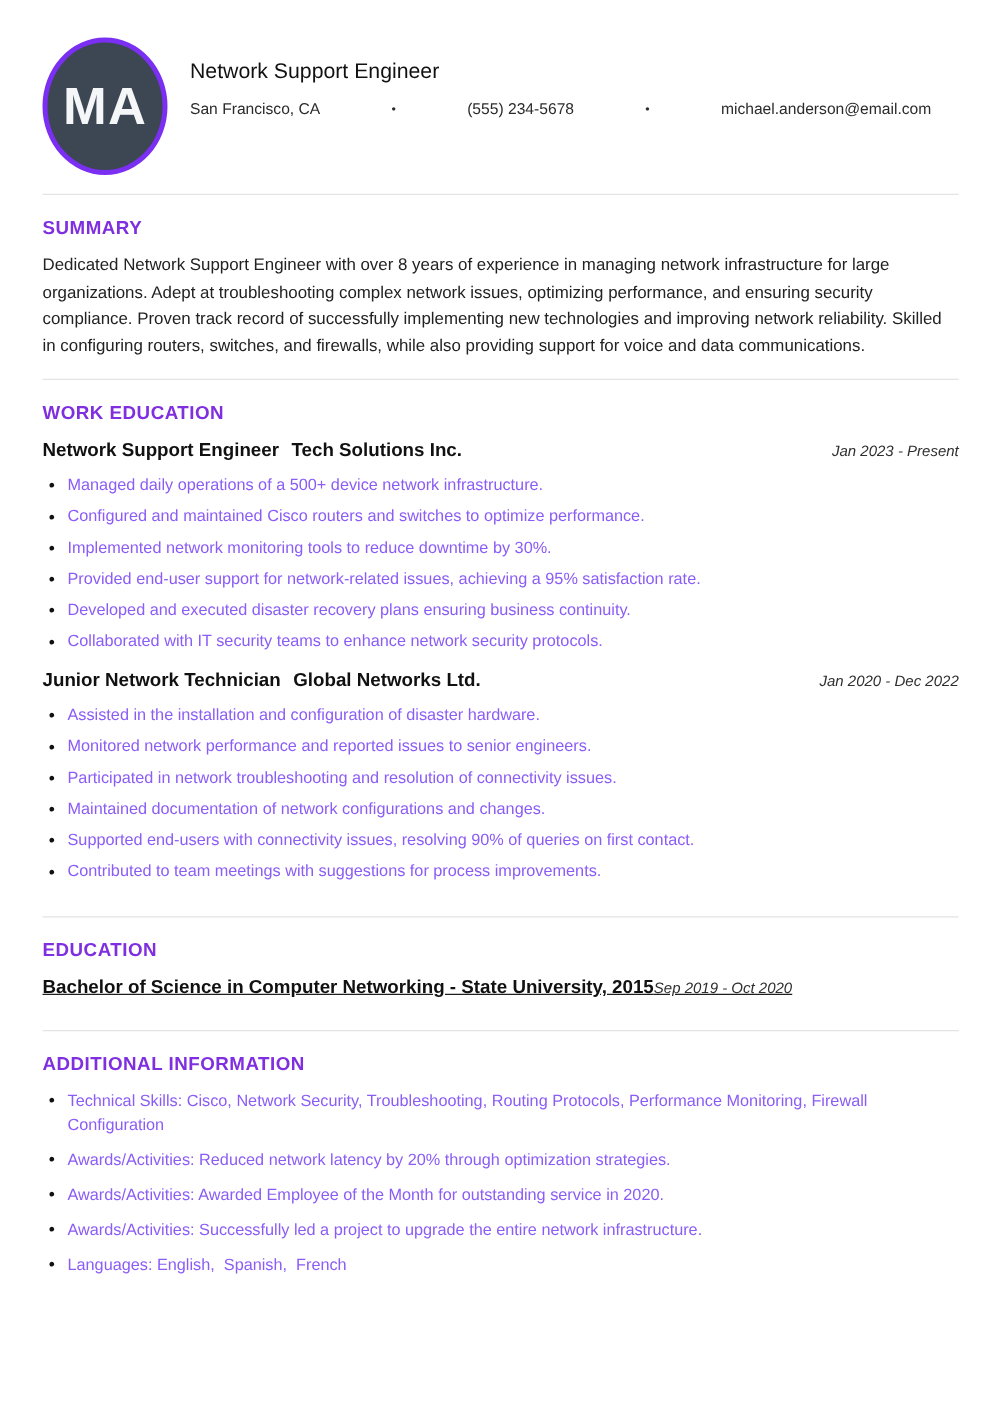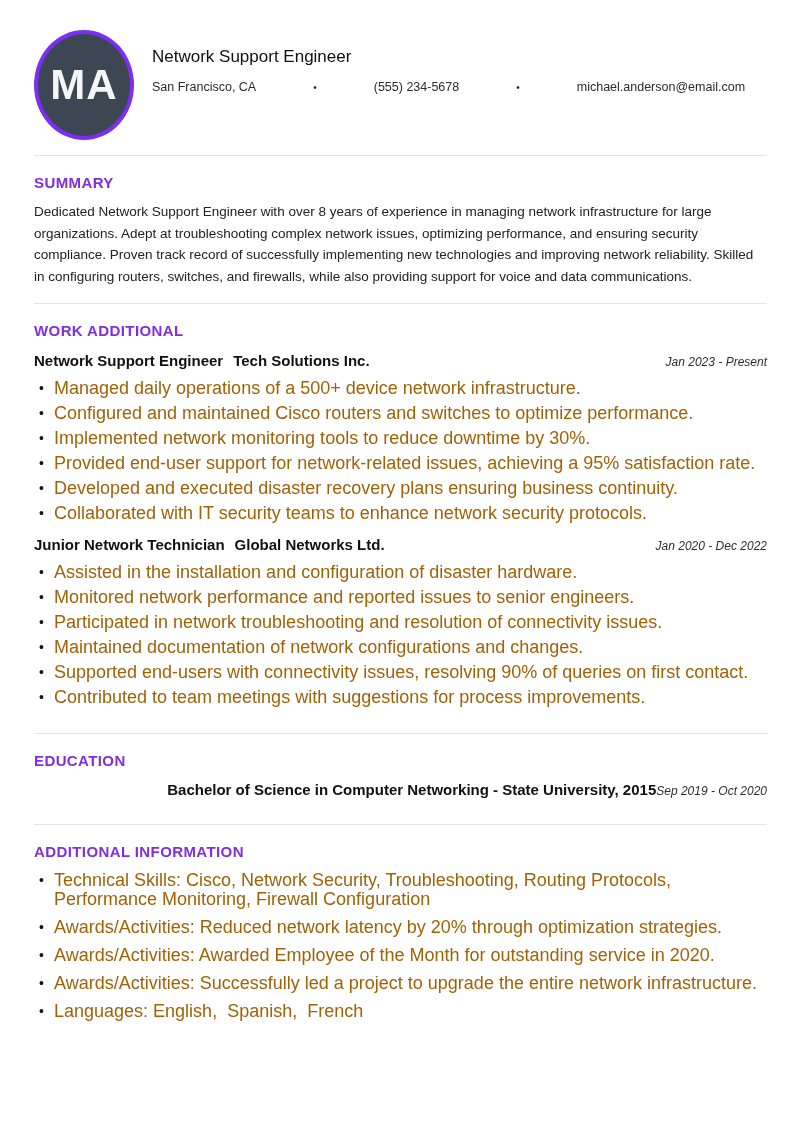--- a/index.html
+++ b/index.html
@@ -66,35 +66,35 @@
   }
   .entry-header.first { margin-top:13px; }
   .entry-title { font-size:15px; font-weight:700; color:#111; }
   .entry-company { font-size:15px; font-weight:700; color:#111; margin-left:10px; }
   .entry-dates { font-size:12px; font-style:italic; color:#2e2e2e; white-space:nowrap; }
 
   ul.bullets { list-style:none; margin-top:9px; }
   ul.bullets li {
     position:relative;
     padding-left:20px;
-    font-size:18px; line-height:18px; color:#a16207;
+    font-size:13px; line-height:18px; color:#8b5cf6;
     margin-bottom:7px;
   }
   ul.bullets li::before {
     content:"•";
     position:absolute; left:5px; top:0;
     font-size:14px; color:#111;
   }
   .job-block + .job-block { }
 
   .divider.after-work { margin-top:27px; }
   .divider.after-education { margin-top:26px; }
 
   
-  .edu-row { display:flex; align-items:baseline; justify-content:flex-end; margin-top:12px; }
+  .edu-row { display:flex; align-items:baseline; justify-content:flex-start; margin-top:12px;text-decoration:underline; }
   .edu-degree { font-size:15px; font-weight:700; color:#111; }
 
   
   ul.bullets.addl { margin-top:11px; }
   ul.bullets.addl li { line-height:19px; margin-bottom:9px; }
   .addl-label { font-weight:400; }
   .addl-text { white-space:pre-wrap; }
 </style>
 </head>
 <body>
@@ -122,21 +122,21 @@
   <hr class="divider after-header">
 
   <div class="section">
     <div class="section-heading">SUMMARY</div>
     <p class="body-text summary-text">Dedicated Network Support Engineer with over 8 years of experience in managing network infrastructure for large organizations. Adept at troubleshooting complex network issues, optimizing performance, and ensuring security compliance. Proven track record of successfully implementing new technologies and improving network reliability. Skilled in configuring routers, switches, and firewalls, while also providing support for voice and data communications.</p>
   </div>
 
   <hr class="divider after-summary">
 
   <div class="section">
-    <div class="section-heading">WORK ADDITIONAL</div>
+    <div class="section-heading">WORK EDUCATION</div>
 
     <div class="job-block">
       <div class="entry-header first">
         <div>
           <span class="entry-title">Network Support Engineer</span><span class="entry-company">Tech Solutions Inc.</span>
         </div>
         <span class="entry-dates">Jan 2023 - Present</span>
       </div>
       <ul class="bullets">
 

